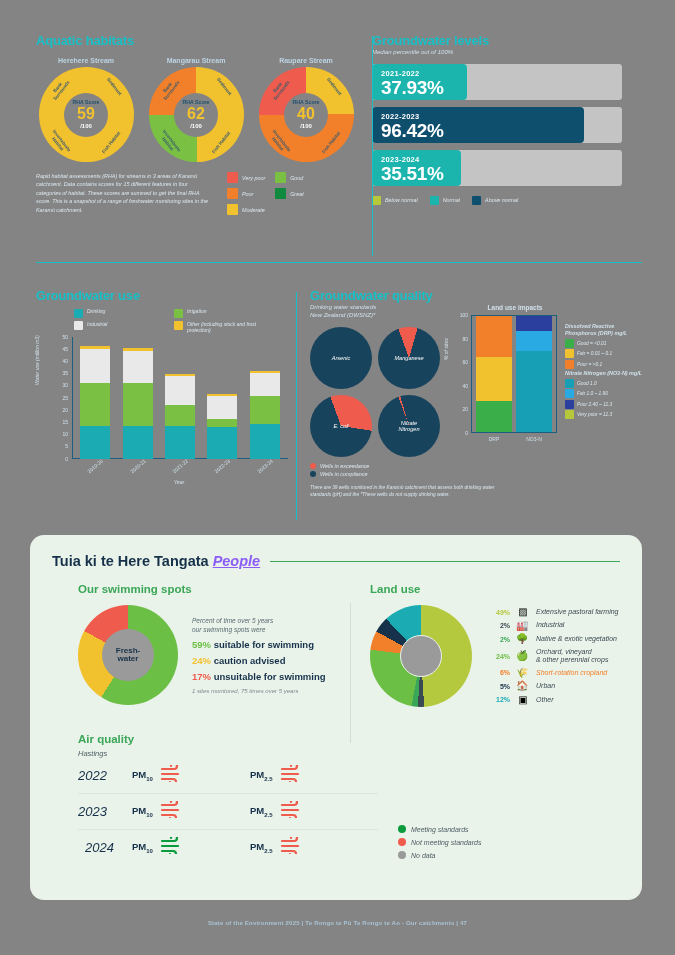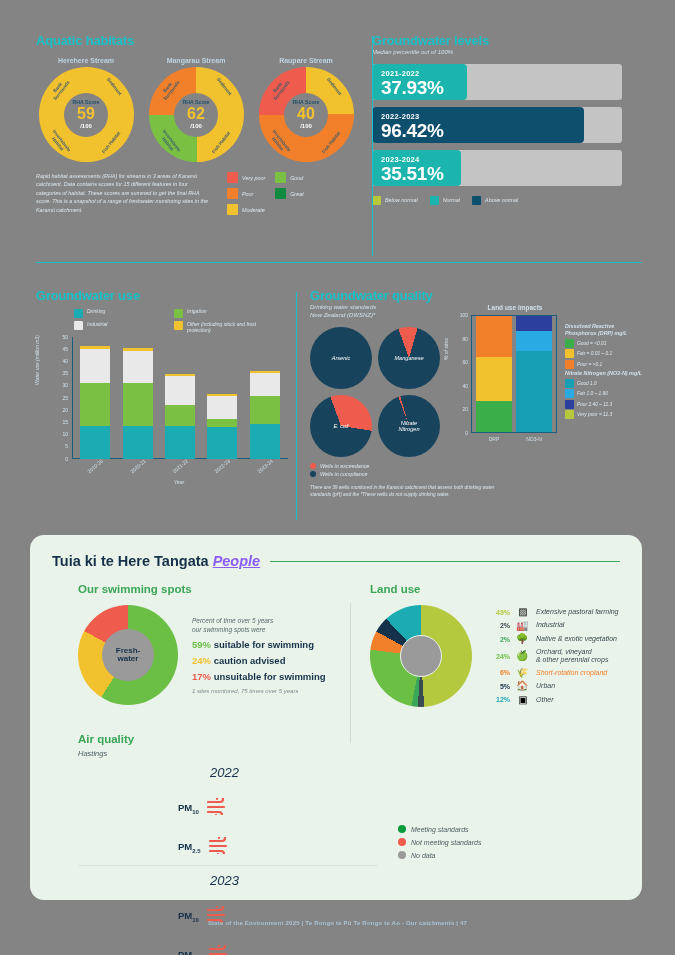--- a/index.html
+++ b/index.html
@@ -137,22 +137,22 @@
   .lu-pie .hole3 { position:absolute; left:50%; top:50%; transform:translate(-50%,-50%);
       width:42px; height:42px; border-radius:50%; background:#9a9a9a; border:1.5px solid #eaf3ea; }
   .lu-list { display:flex; flex-direction:column; gap:3.5px; }
   .lu-item { display:flex; align-items:center; gap:6px; }
   .lu-pct { width:22px; text-align:right; font-size:7px; font-weight:bold; }
   .lu-ico { width:14px; text-align:center; font-size:10px; line-height:1; }
   .lu-name { font-size:7px; color:#3b4a52; font-style:italic; line-height:1.2; }
 
   #airq { position:absolute; left:48px; top:198px; width:540px; }
   .aq-city { font-size:7.5px; color:#4d5c63; font-style:italic; margin-top:4px; }
-  .aq-row { display:flex; align-items:center; gap:18px; padding:7px 0; border-bottom:1px solid #dce7dc; width:300px;flex-direction:column; }
-  .aq-row:last-of-type { border-bottom:none; }
+  .aq-row { display:flex; align-items:center; gap:18px; padding:7px 0; border-bottom:1px solid #dce7dc; width:300px; }
+  .aq-row:last-of-type { border-bottom:none;text-align:right; }
   .aq-year { width:36px; font-size:13px; color:#16314a; font-style:italic; }
   .aq-cell { display:flex; align-items:center; gap:7px; width:100px; }
   .aq-pm { font-size:9.5px; color:#16314a; font-weight:bold; }
   .aq-pm sub { font-size:6px; }
   .aq-legend { position:absolute; left:320px; top:92px; display:flex; flex-direction:column; gap:5px; }
   .aq-legend .lgitem { gap:5px; }
   .aq-legend .dot { width:8px; height:8px; }
   .aq-legend span.t { font-size:7px; color:#4d5c63; font-style:italic; }
 
   #footer { position:absolute; left:0; top:920px; width:675px; text-align:center;

